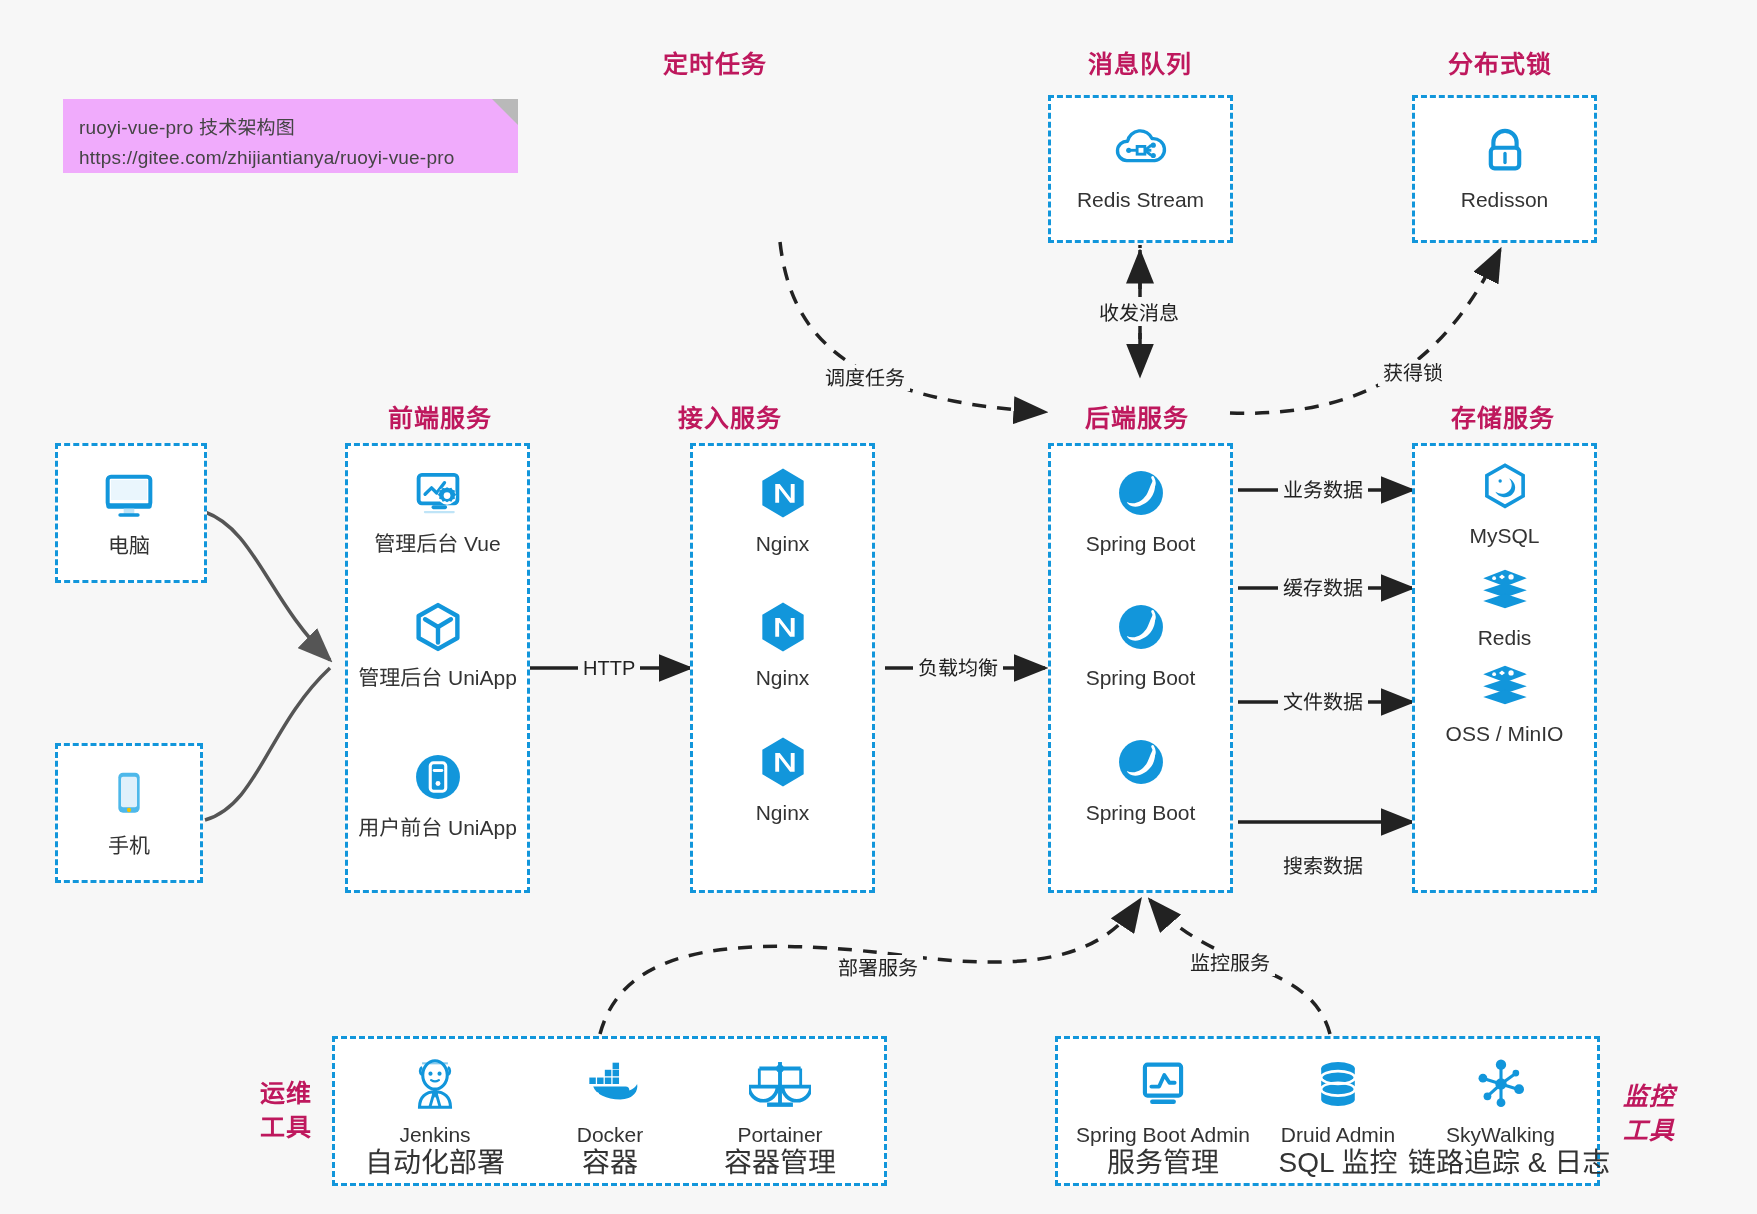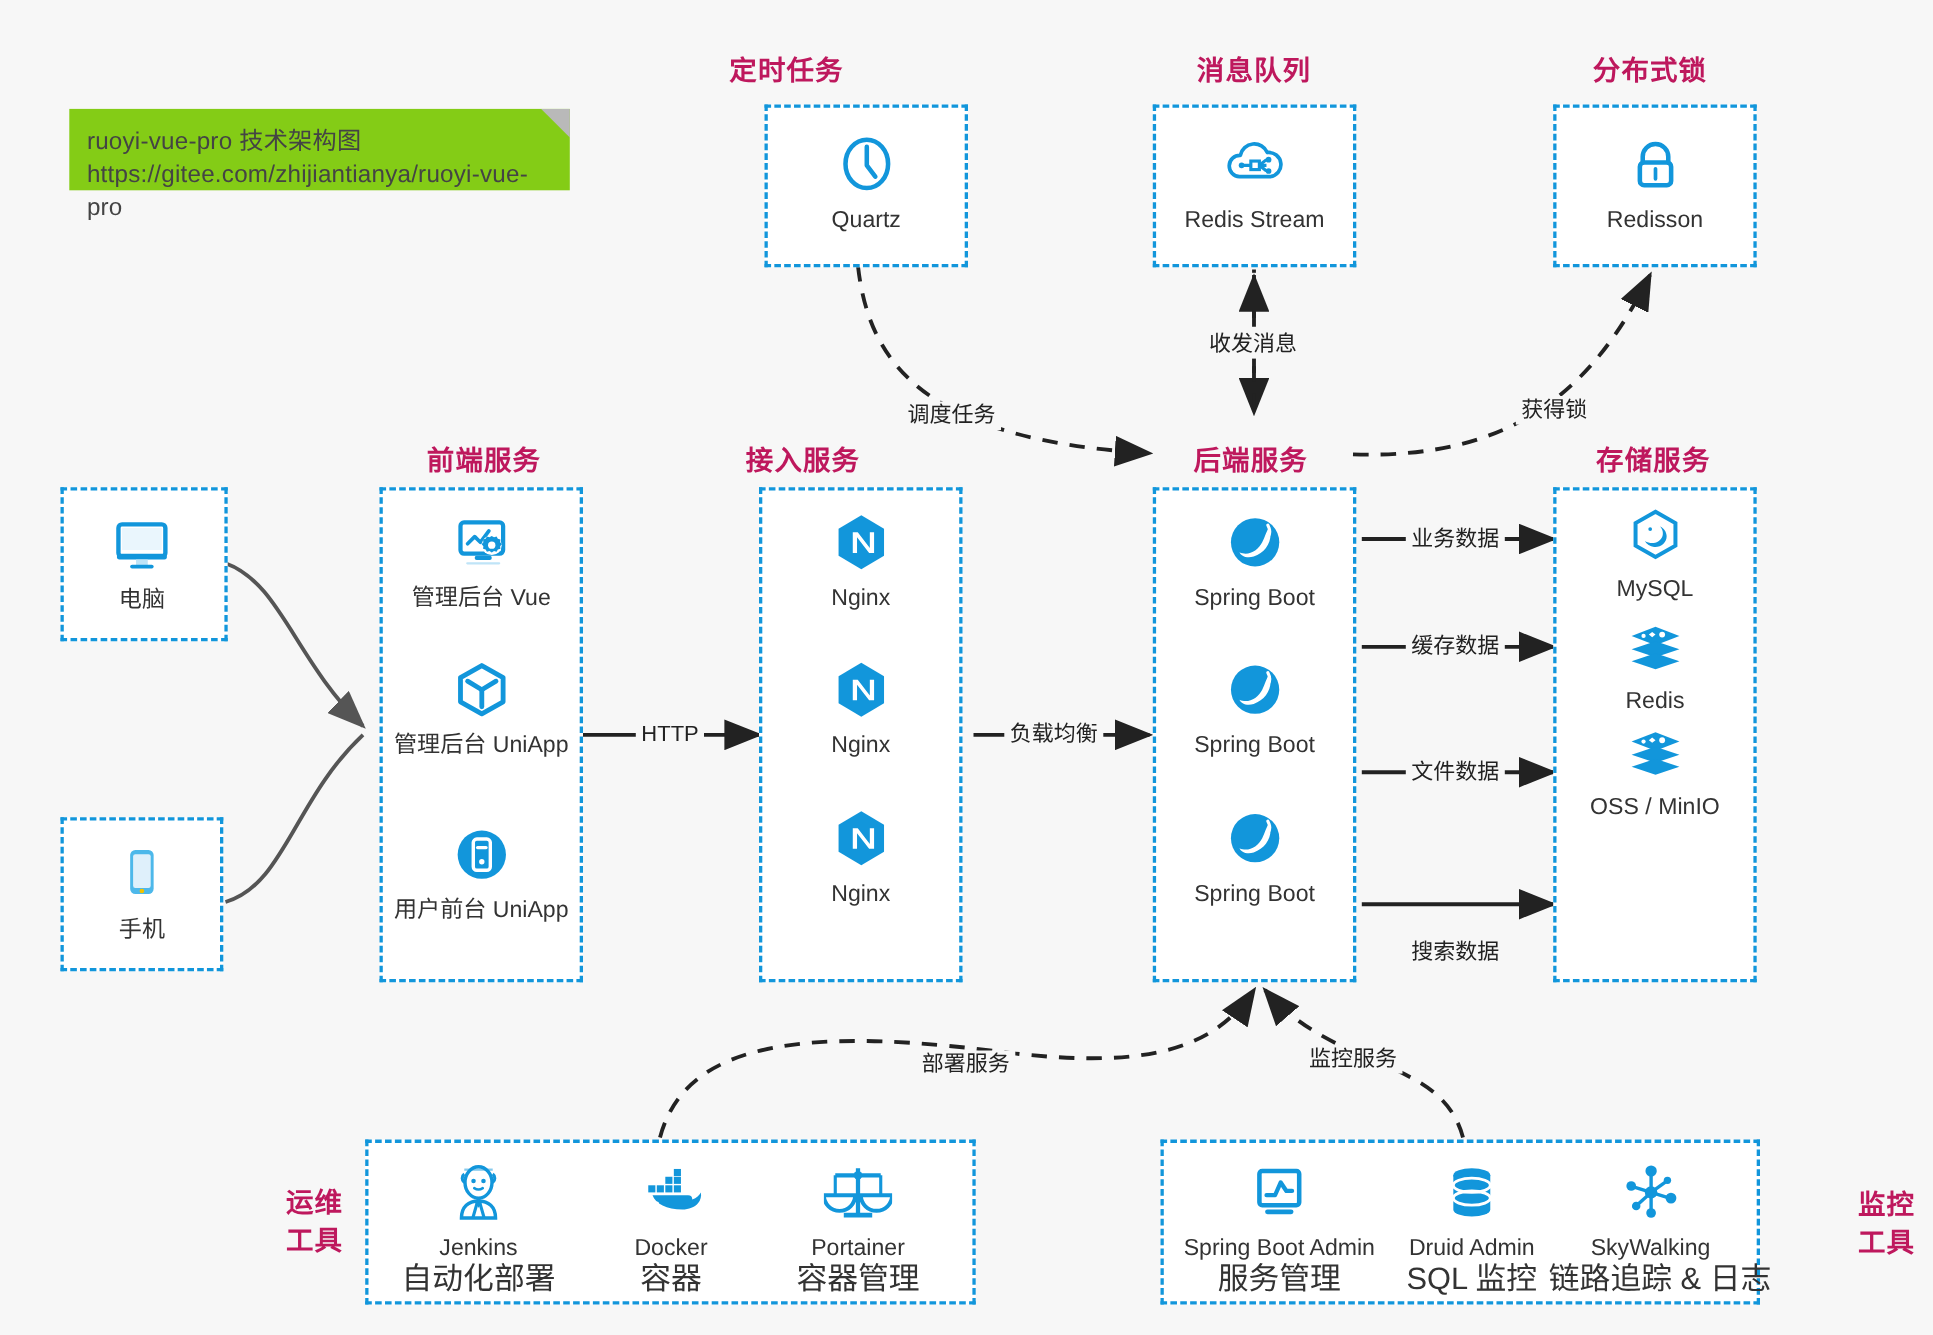--- a/index.html
+++ b/index.html
@@ -8,23 +8,23 @@
     width:1757px;height:1214px;
     background:#f7f7f7;
     font-family:"Liberation Sans","DejaVu Sans",sans-serif;
     position:relative;overflow:hidden;
   }
   .stage{position:absolute;left:0;top:0;width:1757px;height:1214px;}
 
   
   .note{
     position:absolute;left:63px;top:99px;width:455px;height:74px;
-    background:#84cc16;
+    background:#f0abfc;
     padding:14px 16px 0 16px;box-sizing:border-box;
-    color:#444;font-size:22px;line-height:30px;letter-spacing:.2px;
+    color:#444;font-size:19px;line-height:30px;letter-spacing:.2px;
   }
   .note .fold{
     position:absolute;right:0;top:0;width:0;height:0;
     border-left:26px solid transparent;border-top:26px solid #b9b9b9;
   }
 
   
   .gtitle{
     position:absolute;color:#be185d;font-weight:bold;font-size:25px;
     letter-spacing:1px;white-space:nowrap;text-align:center;
@@ -95,29 +95,20 @@
     <line x1="1238" y1="588" x2="1412" y2="588" stroke="#222" stroke-width="3.5" marker-end="url(#ah)"></line>
     <line x1="1238" y1="702" x2="1412" y2="702" stroke="#222" stroke-width="3.5" marker-end="url(#ah)"></line>
     <line x1="1238" y1="822" x2="1412" y2="822" stroke="#222" stroke-width="3.5" marker-end="url(#ah)"></line>
 
     <path d="M600,1034 C620,960 700,930 900,955 C1030,972 1100,960 1140,900" fill="none" stroke="#222" stroke-width="3.5" stroke-dasharray="14,11" marker-end="url(#ah)"></path>
 
     <path d="M1330,1034 C1310,960 1215,975 1150,900" fill="none" stroke="#222" stroke-width="3.5" stroke-dasharray="14,11" marker-end="url(#ah)"></path>
   </svg>
 
   <div class="gtitle" style="left:630px;top:44px;width:170px;">定时任务</div>
-  <div class="dbox" style="left:695px;top:95px;width:185px;height:148px;">
-    <div class="node" style="left:0;top:20px;width:179px;">
-      <svg class="ico" width="62" height="62" viewBox="0 0 48 48">
-        <ellipse cx="24" cy="24" rx="15" ry="17" fill="none" stroke="#1296db" stroke-width="3.2"></ellipse>
-        <path d="M24 12 L24 25 L30 33" fill="none" stroke="#1296db" stroke-width="3.2" stroke-linecap="round" stroke-linejoin="round"></path>
-      </svg>
-      <div class="lbl">Quartz</div>
-    </div>
-  </div>
 
   <div class="gtitle" style="left:1055px;top:44px;width:170px;">消息队列</div>
   <div class="dbox" style="left:1048px;top:95px;width:185px;height:148px;">
     <div class="node" style="left:0;top:20px;width:179px;">
       <svg class="ico" width="62" height="62" viewBox="0 0 48 48">
         <path d="M13 33 a7.5 7.5 0 0 1 0.6 -15 a10 10 0 0 1 19 -2 a7 7 0 0 1 2 17 z" fill="none" stroke="#1296db" stroke-width="2.6" stroke-linejoin="round"></path>
         <rect x="21" y="22" width="6" height="6" fill="none" stroke="#1296db" stroke-width="2.2"></rect>
         <line x1="16" y1="25" x2="21" y2="25" stroke="#1296db" stroke-width="2.2"></line>
         <line x1="27" y1="25" x2="32" y2="25" stroke="#1296db" stroke-width="2.2"></line>
         <circle cx="14.5" cy="25" r="2" fill="#1296db"></circle>
@@ -363,21 +354,21 @@
         <path d="M23 26 a11 11 0 0 0 22 0 z" fill="none" stroke="#1296db" stroke-width="2.8" transform="translate(3,0)"></path>
         <line x1="8" y1="12" x2="8" y2="26" stroke="#1296db" stroke-width="2.2"></line>
         <line x1="40" y1="12" x2="40" y2="26" stroke="#1296db" stroke-width="2.2"></line>
         <circle cx="24" cy="12" r="3" fill="#1296db"></circle>
       </svg>
       <div class="lbl">Portainer</div>
       <div class="lbl2">容器管理</div>
     </div>
   </div>
 
-  <div class="gtitle side" style="left:1684px;top:1079px;width:62px;">
+  <div class="gtitle side" style="left:1618px;top:1079px;width:62px;font-style:italic;">
     <div>监控</div>
     <div>工具</div>
   </div>
   <div class="dbox" style="left:1055px;top:1036px;width:545px;height:150px;">
 
     <div class="node" style="left:10px;top:14px;width:190px;">
       <svg class="ico" width="62" height="62" viewBox="0 0 48 48">
         <rect x="10" y="9" width="28" height="24" rx="2" fill="none" stroke="#1296db" stroke-width="3.2"></rect>
         <path d="M15 26 L21 26 L25 17 L29 23 L33 23" fill="none" stroke="#1296db" stroke-width="3" stroke-linecap="round" stroke-linejoin="round"></path>
         <rect x="14" y="36" width="20" height="3.4" rx="1.7" fill="#1296db"></rect>

